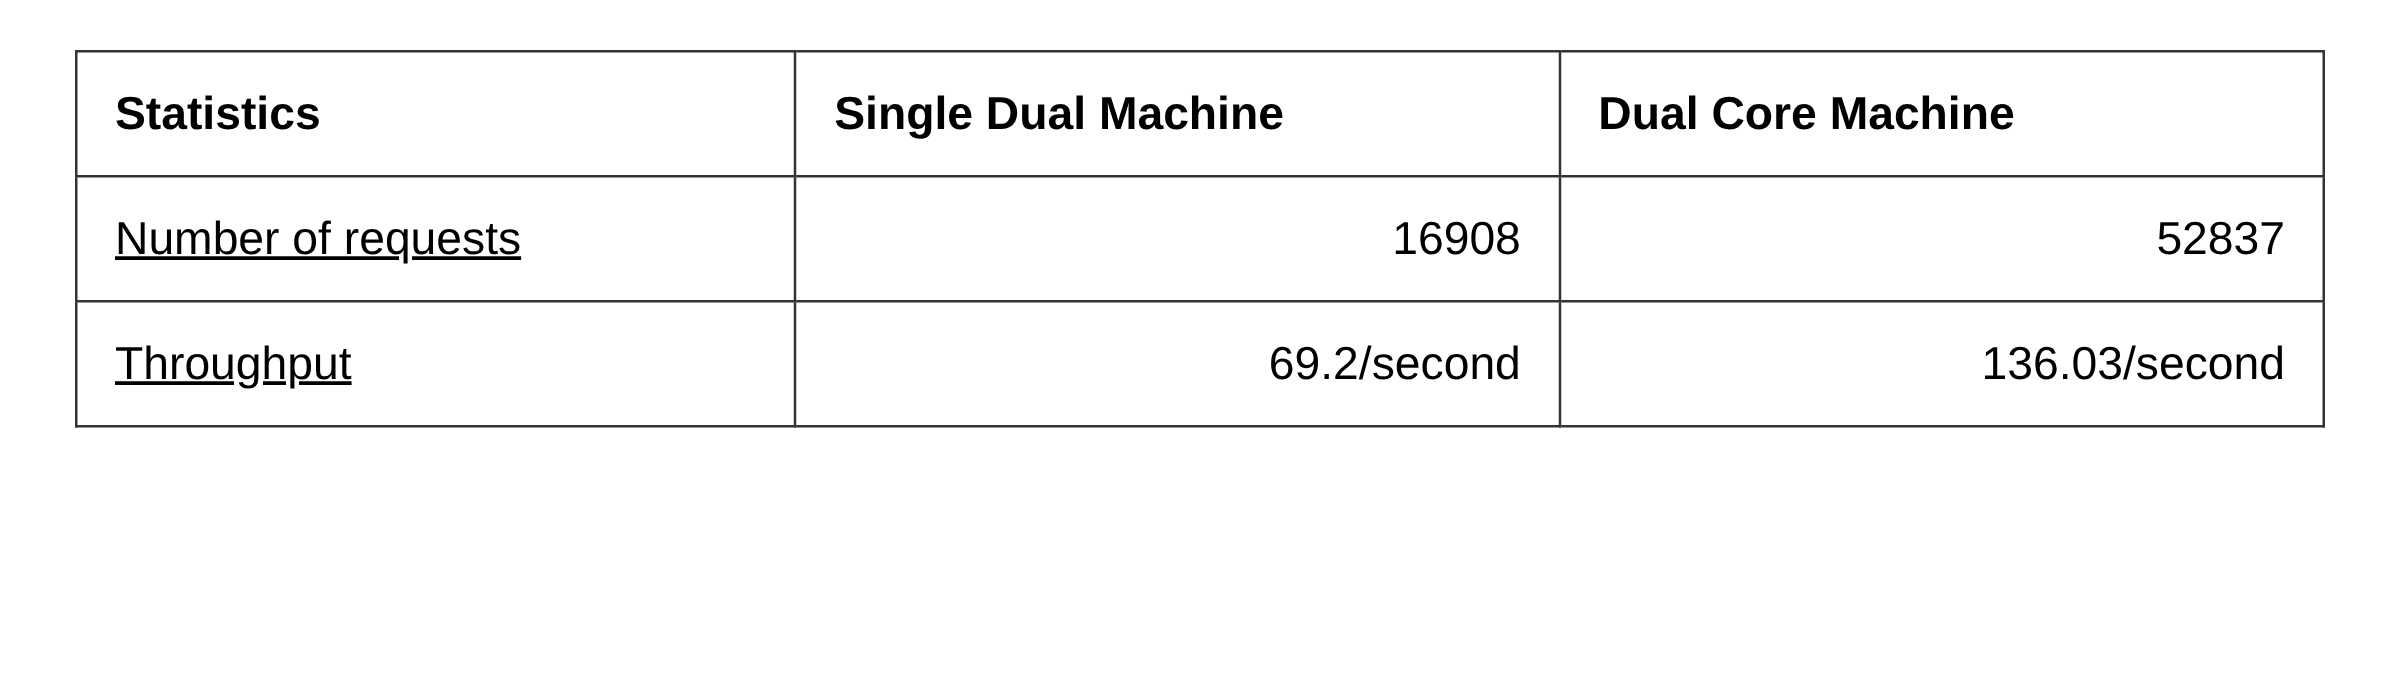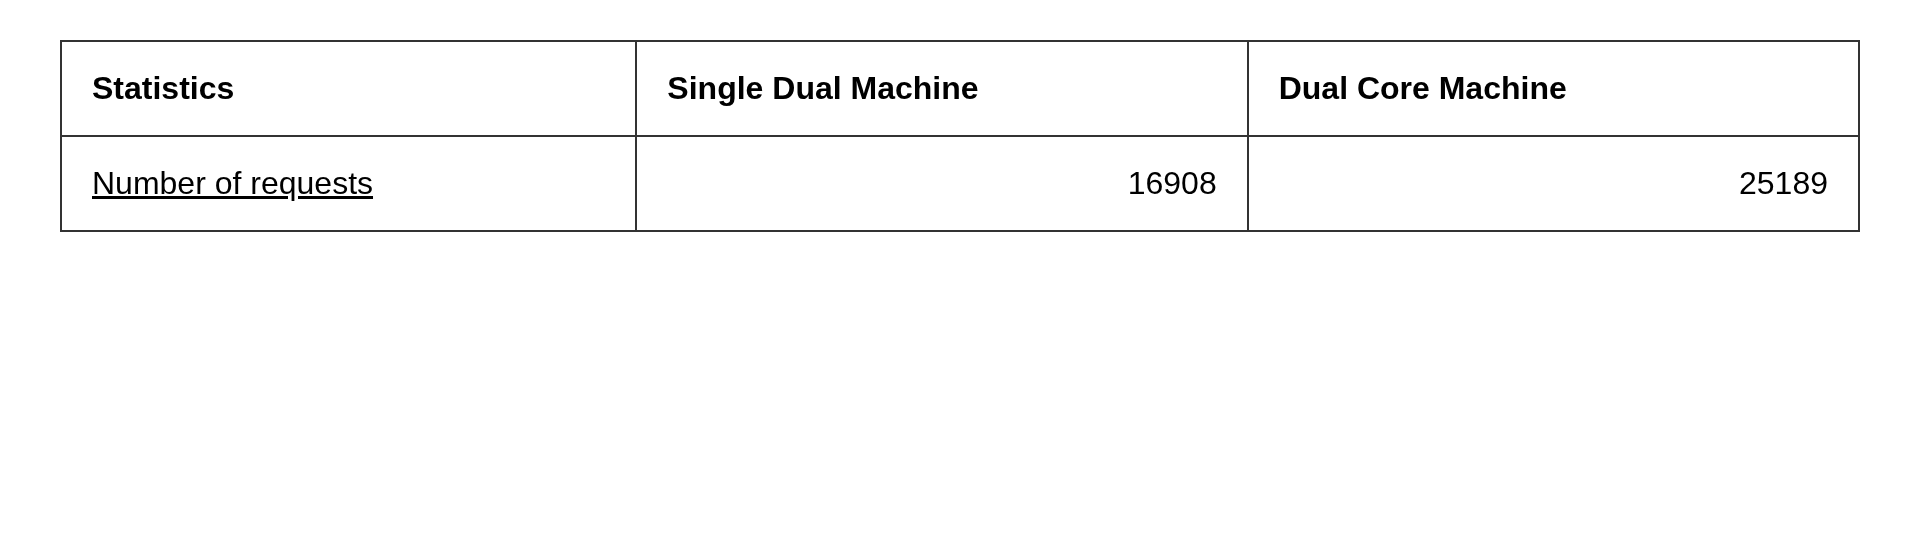--- a/index.html
+++ b/index.html
@@ -15,21 +15,21 @@
       justify-content: center;
       align-items: flex-start;
     }
     table {
       border-collapse: collapse;
       width: 1800px;
     }
     th, td {
       border: 2px solid #333333;
       padding: 28px 30px;
-      font-size: 32px;
+      font-size: 37px;
       color: #000000;
       vertical-align: middle;
     }
     th {
       font-weight: bold;
       text-align: left;
       background: #ffffff;
     }
     td.label {
       text-align: left;
@@ -58,16 +58,21 @@
     <tr>
       <th>Statistics</th>
       <th>Single Dual Machine</th>
       <th>Dual Core Machine</th>
     </tr>
   </thead>
   <tbody>
     <tr>
       <td class="label">Number of requests</td>
       <td class="value">16908</td>
-      <td class="value">25189</td>
+      <td class="value">52837</td>
+    </tr>
+    <tr>
+      <td class="label">Throughput</td>
+      <td class="value">69.2/second</td>
+      <td class="value">136.03/second</td>
     </tr>
   </tbody>
 </table>
 
 </body></html>

